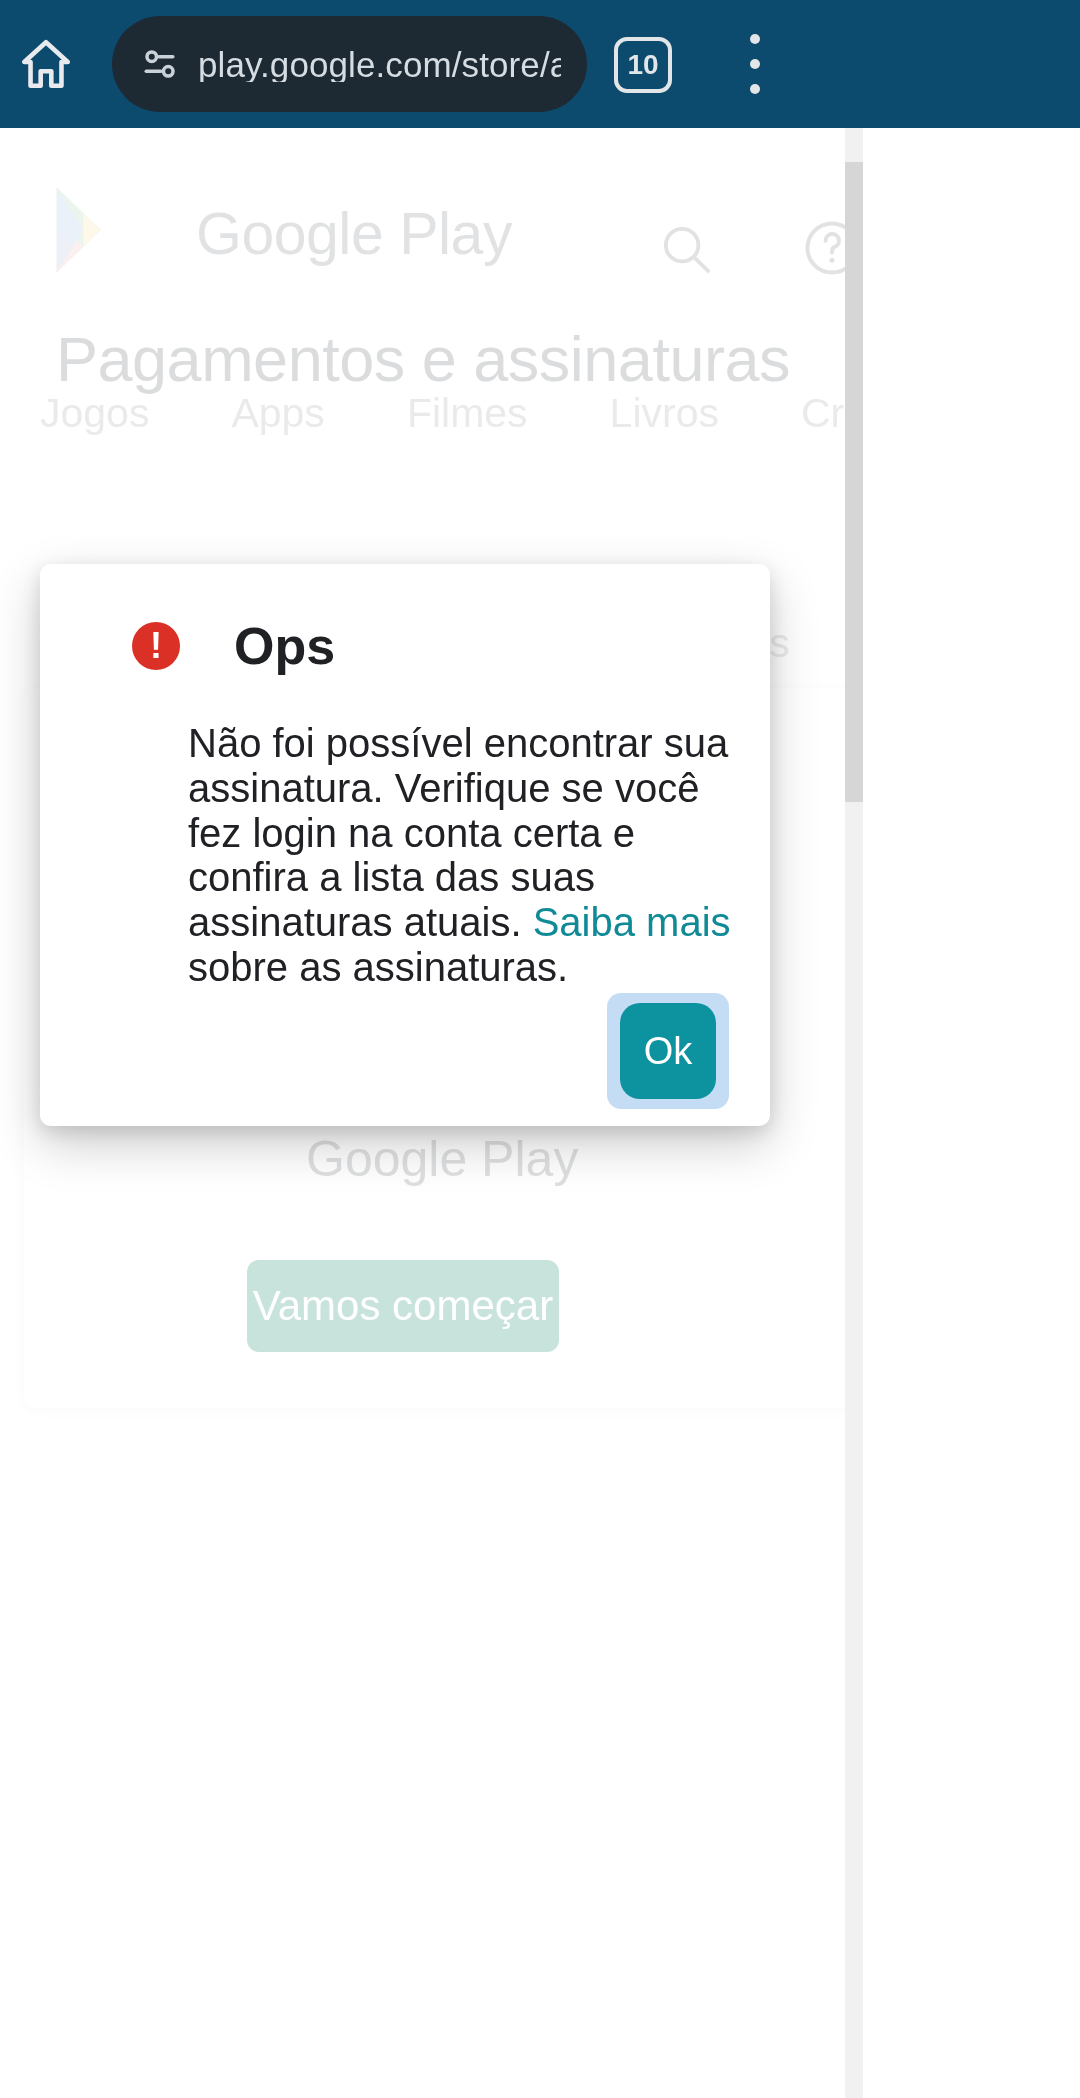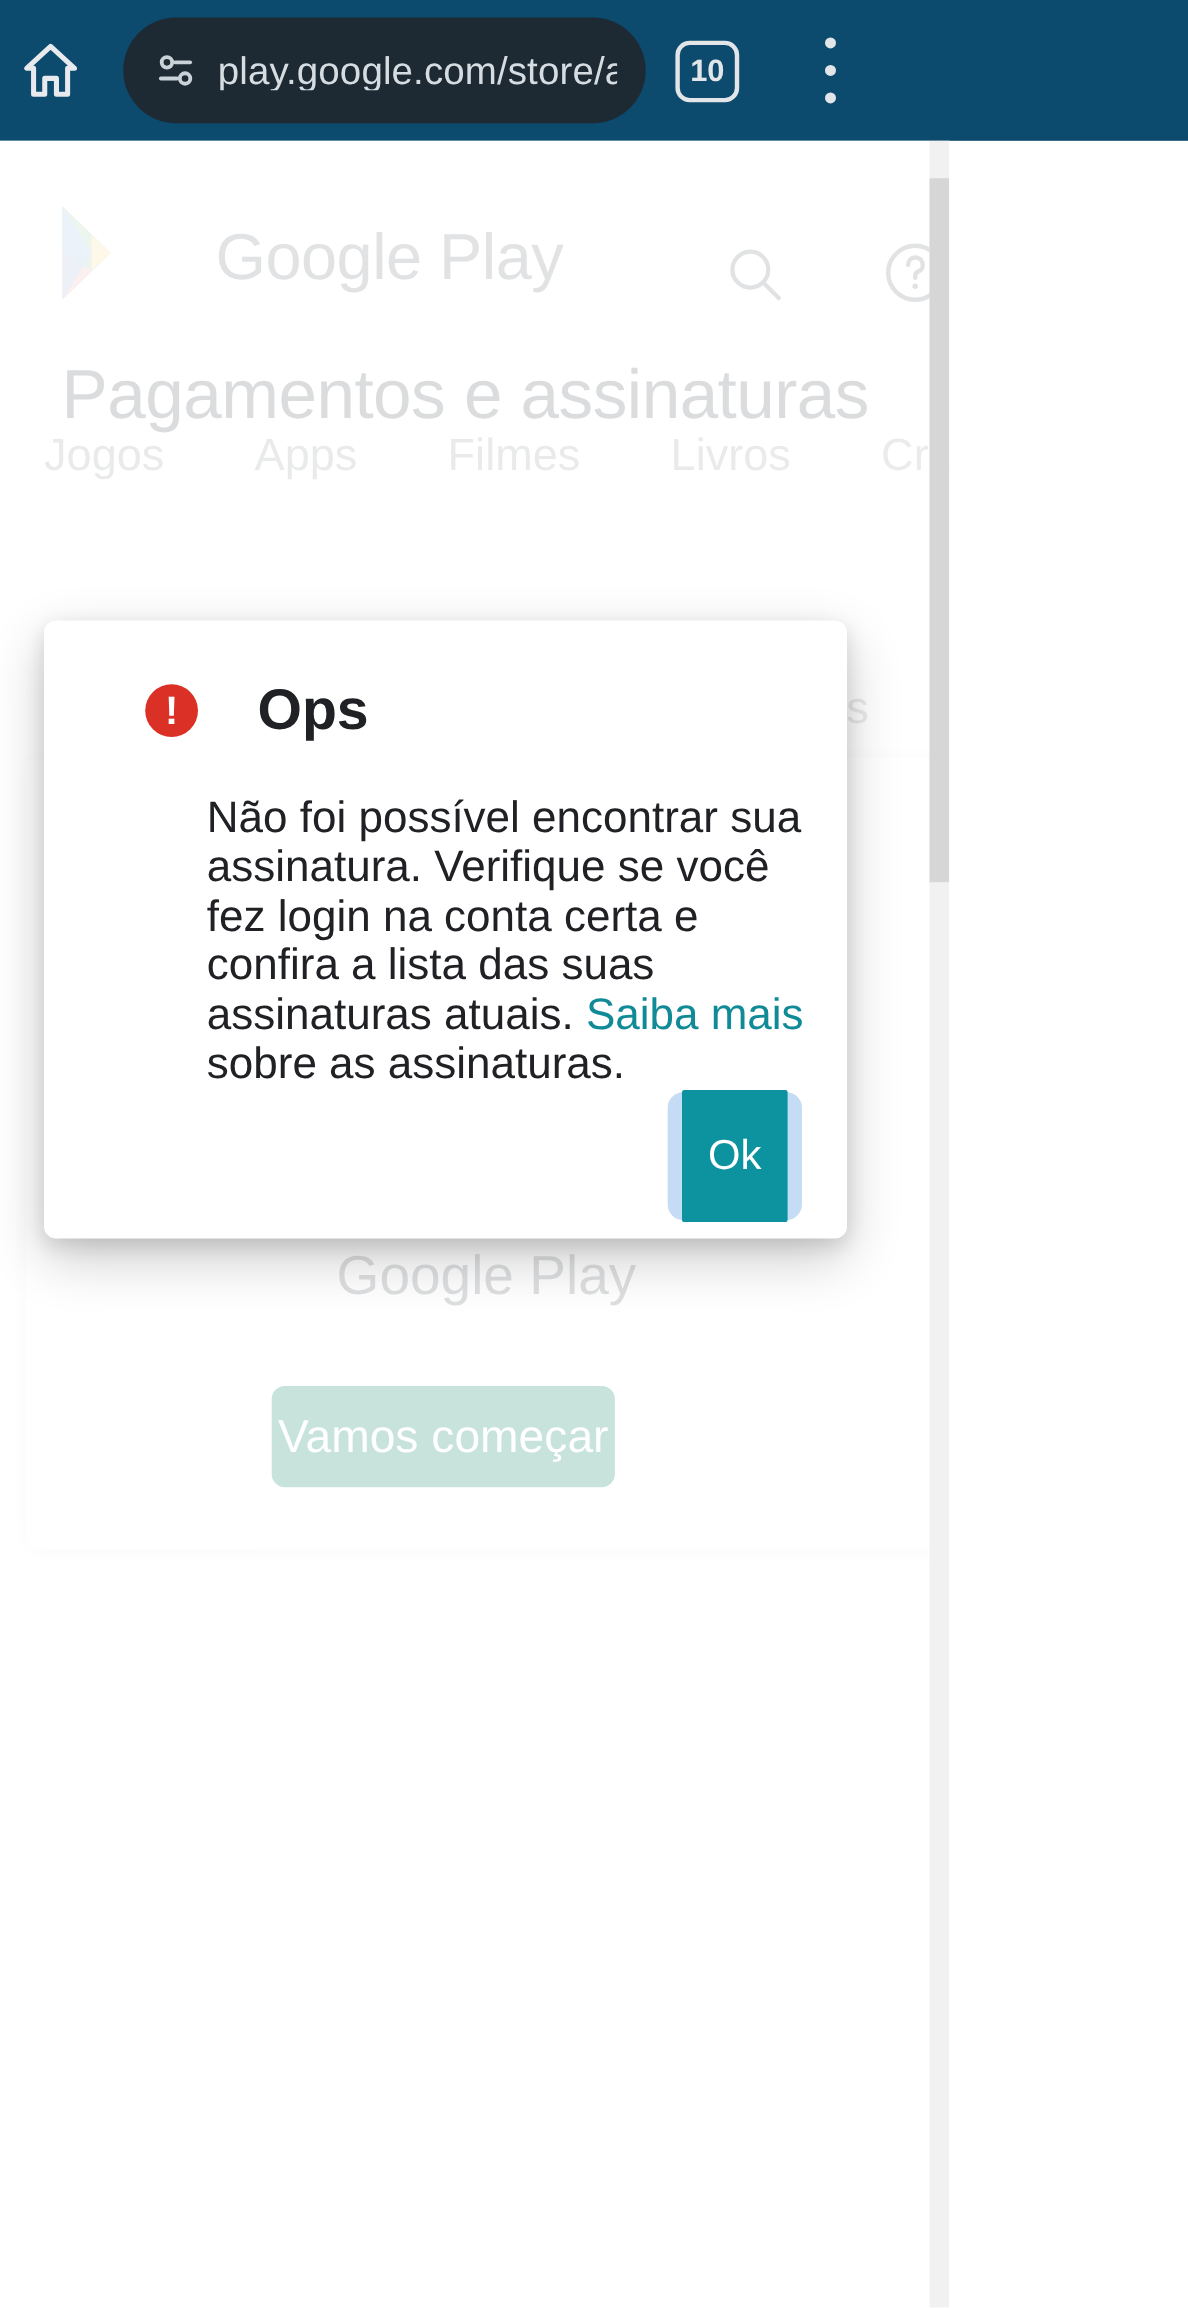--- a/index.html
+++ b/index.html
@@ -141,21 +141,21 @@
     position:absolute; left:148px; top:157px; width:546px;
     font-size:40px; line-height:1.12; color:#202124;
   }
   .dlg-link{ color:#0f8a96; text-decoration:none; }
   .ok-wrap{
     position:absolute; left:567px; top:429px; width:122px; height:116px;
     background:#c5dcf5; border-radius:14px;
     display:flex; align-items:center; justify-content:center;
   }
   .ok-btn{
-    width:96px; height:120px; background:#0d93a0; border-radius:2px;
+    width:96px; height:96px; background:#0d93a0; border-radius:20px;
     display:flex; align-items:center; justify-content:center; border:none; cursor:pointer;
   }
   .ok-btn span{ font-size:38px; color:#ffffff; line-height:1; }
 </style>
 </head>
 <body>
 
 <div id="root">
 
   <div class="browser-bar">

